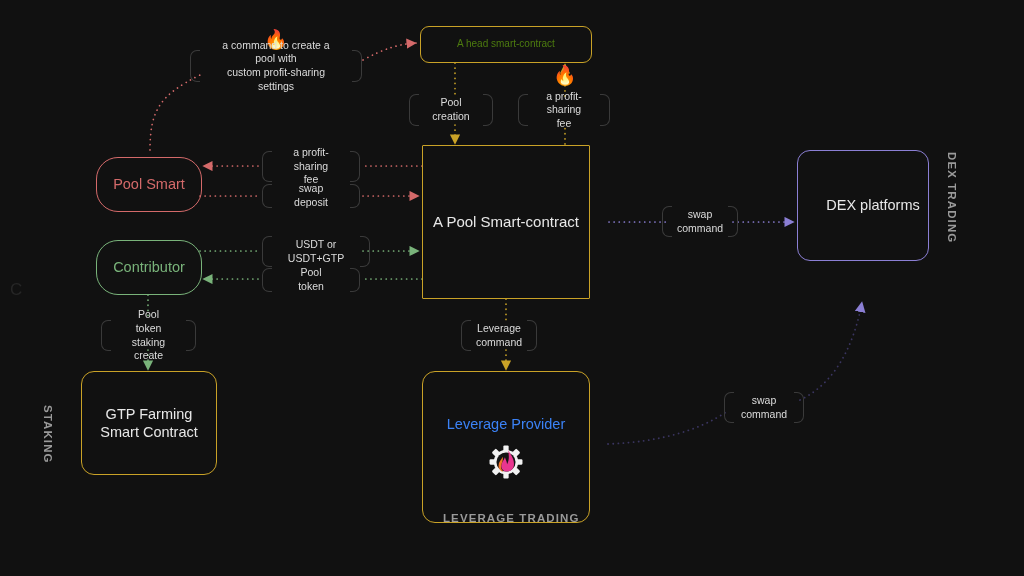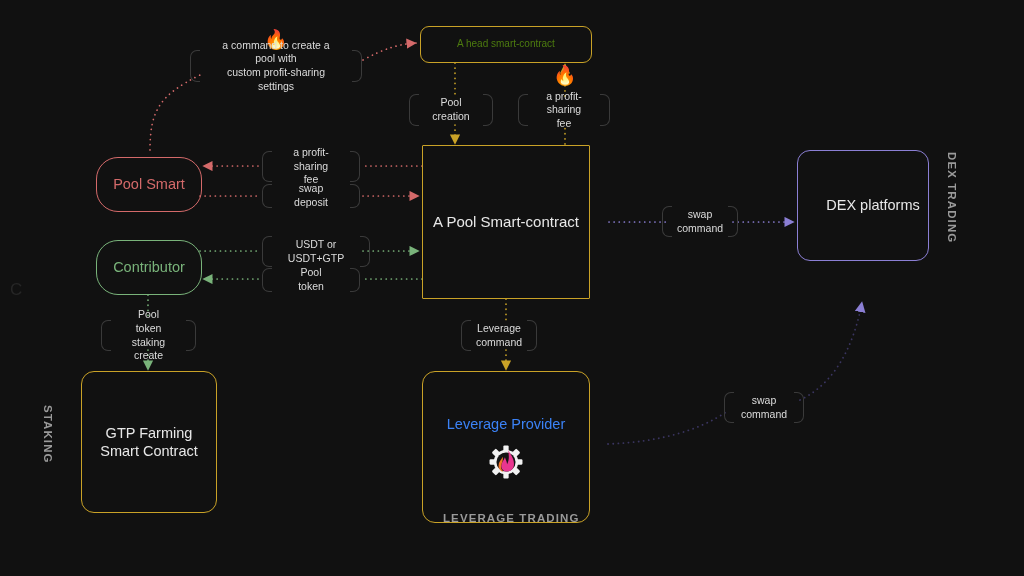--- a/index.html
+++ b/index.html
@@ -109,21 +109,21 @@
   </div>
 
   <div class="node n-contrib" style="left:96px;top:240px;width:106px;height:55px;">
     <div class="lbl">Contributor</div>
   </div>
 
   <div class="node n-dex" style="left:797px;top:150px;width:132px;height:111px;padding-left:20px;">
     <div class="lbl">DEX platforms</div>
   </div>
 
-  <div class="node n-gtp" style="left:81px;top:371px;width:136px;height:142px;">
+  <div class="node n-gtp" style="left:81px;top:371px;width:136px;height:104px;">
     <div class="lbl">GTP Farming</div>
     <div class="lbl">Smart Contract</div>
   </div>
 
   <div class="node n-lev" style="left:422px;top:371px;width:168px;height:152px;">
     <div class="lbl">Leverage Provider</div>
     <svg class="lev-logo" viewBox="0 0 64 64">
       <g fill="#f2f2f2">
         <circle cx="32" cy="32" r="23"></circle>
         <rect x="27" y="1" width="10" height="12" rx="2"></rect>

